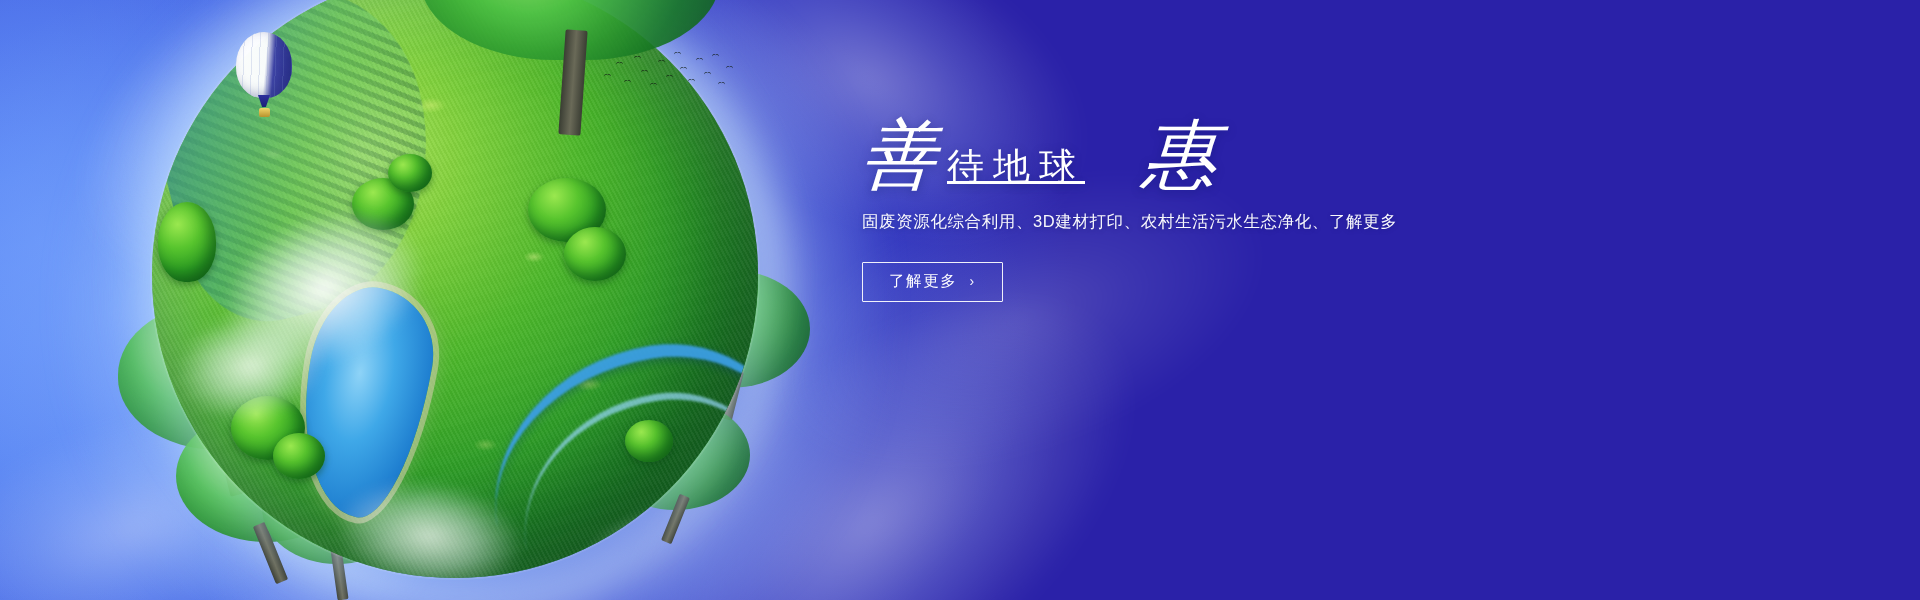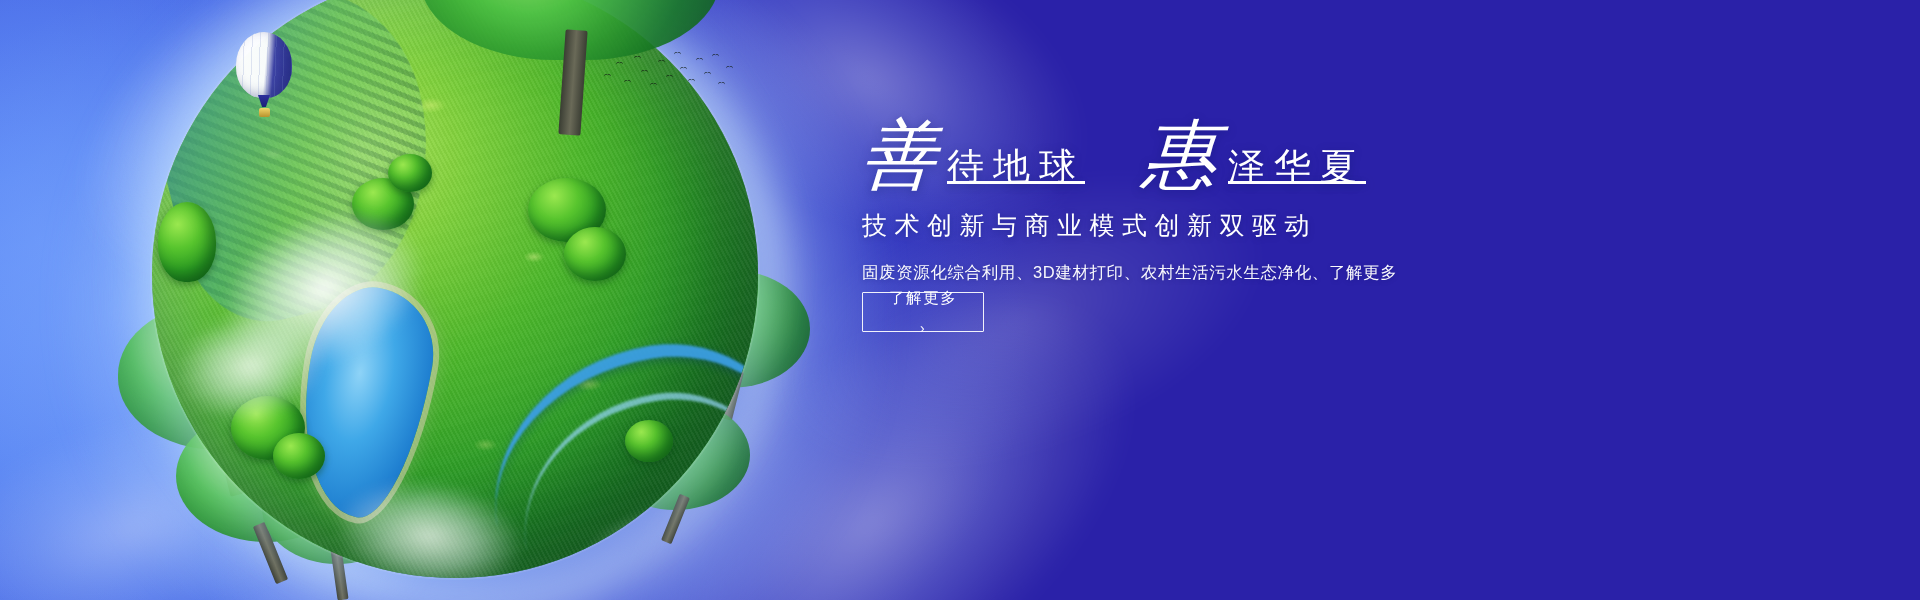--- a/index.html
+++ b/index.html
@@ -226,25 +226,25 @@
     text-shadow:0 1px 6px rgba(10,20,90,.35);
   }
   .desc{
     font-size:16.5px; letter-spacing:.6px; line-height:1.5;
     color:rgba(255,255,255,.97); white-space:nowrap;
     text-shadow:0 1px 5px rgba(10,20,90,.3);
   }
 
   .cta{
     display:inline-flex; align-items:center; justify-content:center; gap:12px;
-    margin-top:8px; padding:0 26px; height:40px; min-width:118px;
+    margin-top:28px; padding:0 26px; height:40px; min-width:118px;
     border:1px solid rgba(255,255,255,.92);
     background:transparent; color:#fff;
     font-size:15.5px; letter-spacing:1.6px;
-    cursor:pointer; border-radius:1px;flex-direction:column;
+    cursor:pointer; border-radius:1px;
   }
   .cta .chev{ font-size:14px; opacity:.95; transform:translateY(-1px); }
 </style>
 </head>
 <body>
 
 <div class="banner">
 
   <div class="sky-wash"></div>
   <div class="halo"></div>
@@ -334,24 +334,22 @@
     <span class="bird" style="left:126px;top:18px;"></span>
   </div>
 
   <div class="copy">
 
     <div class="headline">
       <span class="hl-big">善</span>
       <span class="hl-small">待地球</span>
       <span class="hl-gap"></span>
       <span class="hl-big">惠</span>
-      <span class="hl-small">泽华夏</span>
     </div>
 
-    <div class="subtitle">技术创新与商业模式创新双驱动</div>
 
     <div class="desc">固废资源化综合利用、3D建材打印、农村生活污水生态净化、了解更多</div>
 
     <button class="cta">
       <span>了解更多</span>
       <span class="chev">›</span>
     </button>
 
   </div>
 </div>

